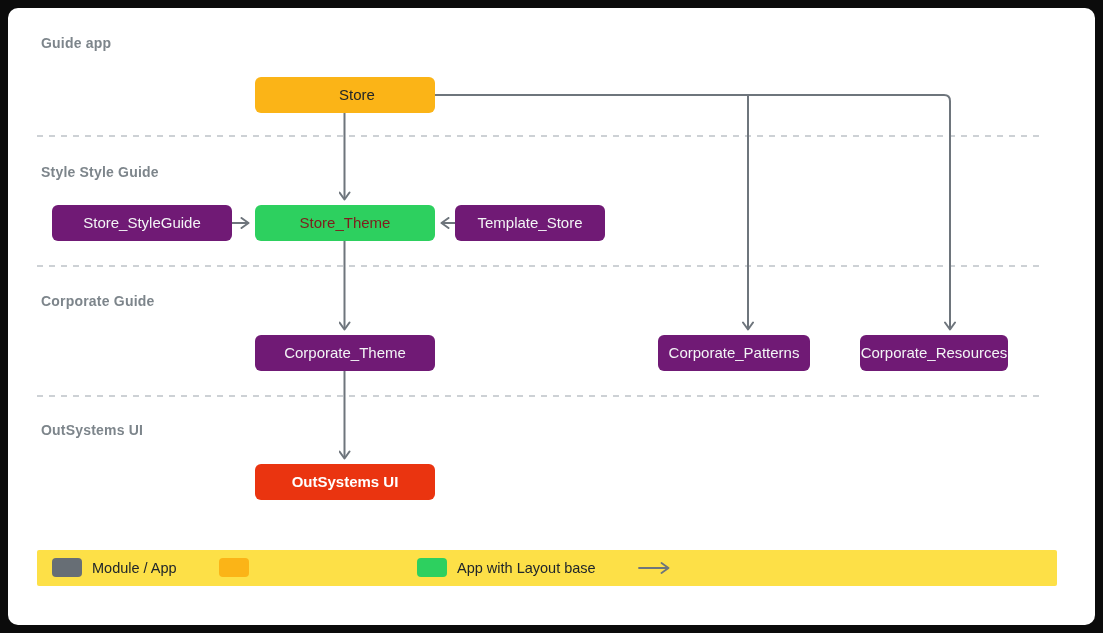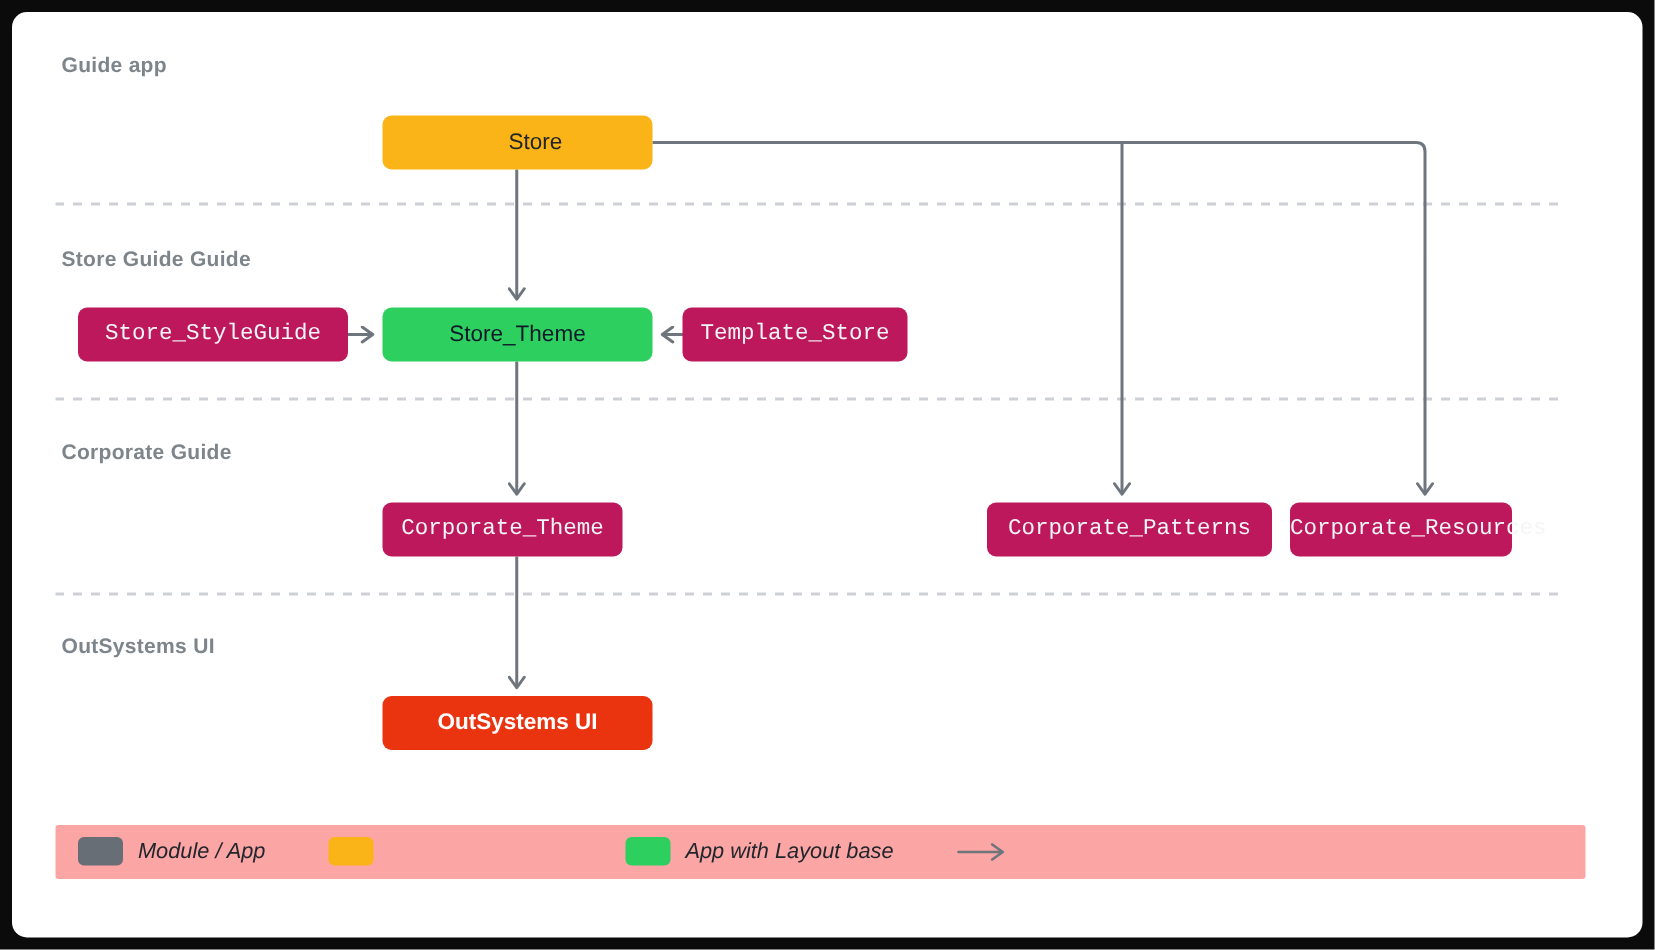--- a/index.html
+++ b/index.html
@@ -37,38 +37,37 @@
   .node {
     position: absolute;
     height: 36px;
     line-height: 36px;
     text-align: center;
     border-radius: 6px;
     font-size: 15px;
     white-space: nowrap;
     z-index: 2;
   }
-  .node.gray   { background: #be185d; color: #f3f5f6; font-family: Liberation Mono, monospace; }
+  .node.gray   { background: #701a75; color: #f3f5f6; }
   .node.orange { background: #fbb417; color: #212528; padding-left: 24px; }
-  .node.green  { background: #2dd05f; color: #0f172a; }
+  .node.green  { background: #2dd05f; color: #7f1d1d; }
   .node.red    { background: #ea3410; color: #ffffff; font-weight: bold; }
   .edges {
     position: absolute;
     left: 0; top: 0;
     width: 1087px; height: 617px;
     z-index: 1;
     pointer-events: none;
   }
   .legend-bar {
     position: absolute;
     left: 29px; top: 542px;
     width: 1020px; height: 36px;
-    background: #fca5a5;
+    background: #fde047;
     border-radius: 2px;
-    font-style: italic;
   }
   .legend-swatch {
     position: absolute;
     top: 8px;
     width: 30px; height: 19px;
     border-radius: 4px;
   }
   .legend-swatch.gray   { background: #676e75; }
   .legend-swatch.orange { background: #fbb417; }
   .legend-swatch.green  { background: #2dd05f; }
@@ -84,21 +83,21 @@
     position: absolute;
     top: 12px;
   }
 </style>
 </head>
 <body>
 
 <div class="canvas">
 
   <div class="layer-label" style="top:27px">Guide app</div>
-  <div class="layer-label" style="top:156px">Store Guide Guide</div>
+  <div class="layer-label" style="top:156px">Style Style Guide</div>
   <div class="layer-label" style="top:285px">Corporate Guide</div>
   <div class="layer-label" style="top:414px">OutSystems UI</div>
 
   <div class="separator" style="top:127px"></div>
   <div class="separator" style="top:257px"></div>
   <div class="separator" style="top:387px"></div>
 
   <svg class="edges" viewBox="0 0 1087 617" xmlns="http://www.w3.org/2000/svg">
     <defs>
       <marker id="chev" markerWidth="11" markerHeight="12" refX="8" refY="6" orient="auto" markerUnits="userSpaceOnUse">
@@ -111,22 +110,22 @@
     <path d="M427 87 H 936 Q 942 87 942 93 V 321" fill="none" stroke="#6e757c" stroke-width="2" marker-end="url(#chev)"></path>
     <path d="M740 87 V 321" fill="none" stroke="#6e757c" stroke-width="2" marker-end="url(#chev)"></path>
     <path d="M224 215 H 240" fill="none" stroke="#6e757c" stroke-width="2" marker-end="url(#chev)"></path>
     <path d="M448 215 H 434" fill="none" stroke="#6e757c" stroke-width="2" marker-end="url(#chev)"></path>
   </svg>
 
   <div class="node orange" style="left:247px; top:69px;  width:180px">Store</div>
   <div class="node gray" style="left:44px;  top:197px; width:180px">Store_StyleGuide</div>
   <div class="node green" style="left:247px; top:197px; width:180px">Store_Theme</div>
   <div class="node gray" style="left:447px; top:197px; width:150px">Template_Store</div>
-  <div class="node gray" style="left:247px; top:327px; width:160px">Corporate_Theme</div>
-  <div class="node gray" style="left:650px; top:327px; width:190px">Corporate_Patterns</div>
+  <div class="node gray" style="left:247px; top:327px; width:180px">Corporate_Theme</div>
+  <div class="node gray" style="left:650px; top:327px; width:152px">Corporate_Patterns</div>
   <div class="node gray" style="left:852px; top:327px; width:148px">Corporate_Resources</div>
   <div class="node red" style="left:247px; top:456px; width:180px">OutSystems UI</div>
 
   <div class="legend-bar">
     <span class="legend-swatch gray" style="left:15px"></span>
     <span class="legend-label" style="left:55px">Module / App</span>
 
     <span class="legend-swatch orange" style="left:182px"></span>
 
     <span class="legend-swatch green" style="left:380px"></span>

